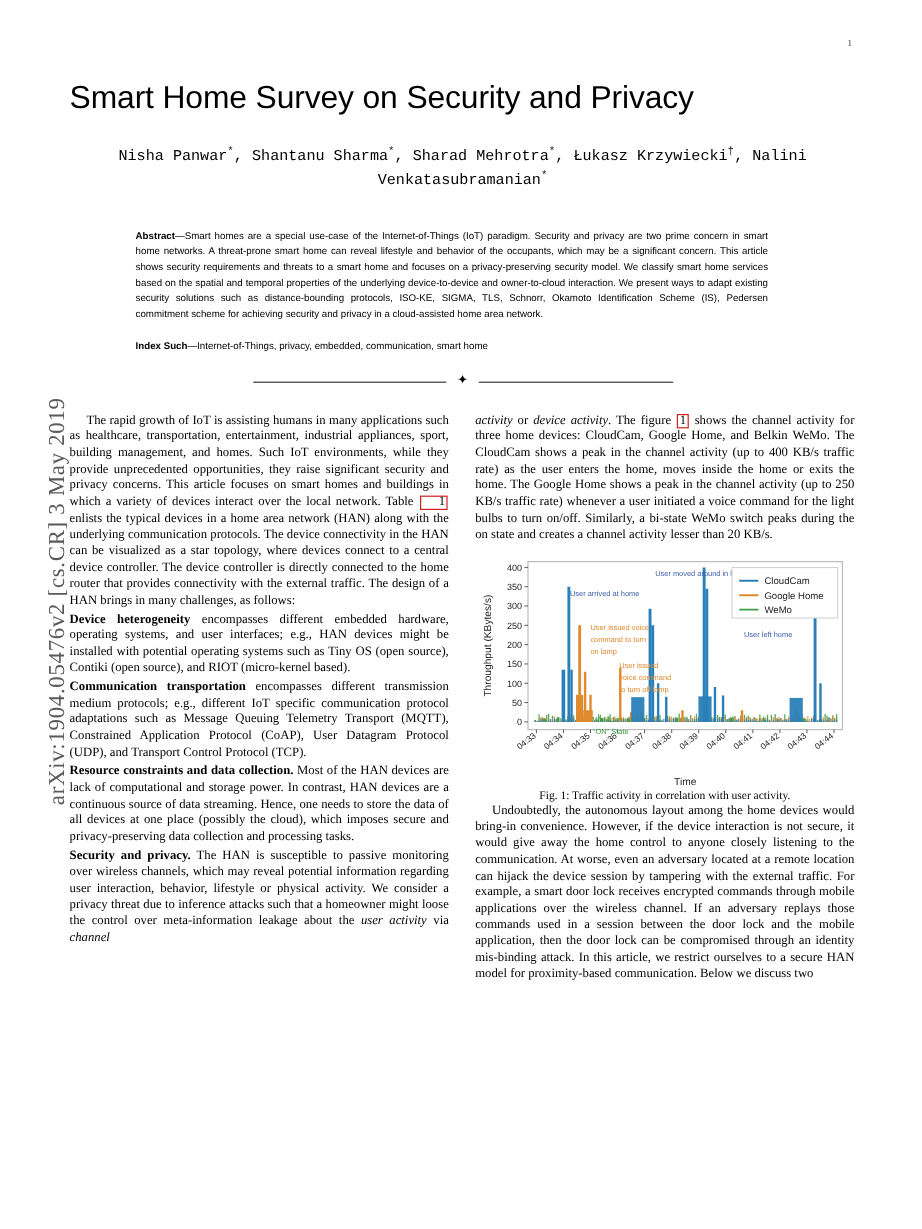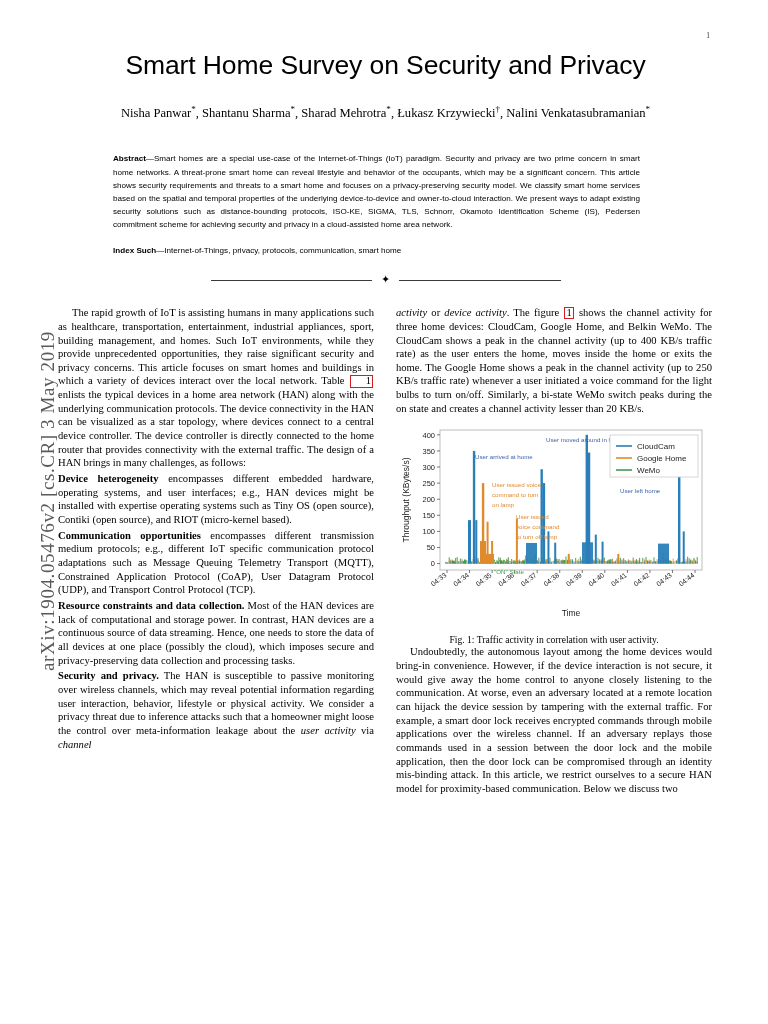--- a/index.html
+++ b/index.html
@@ -33,32 +33,31 @@
   
   #page-number {
     position:absolute; right: 58px; top: 31px;
     font-size: 7.5px; color:#333;
   }
 
   
   .content { position:absolute; left: 58px; top: 0; width: 655px; }
 
   #paper-title {
-    text-align:center;
     font-family: "Liberation Sans", sans-serif;
     font-size: 26.5px;
     font-weight: normal;
     margin: 0;
-    padding-top: 50px;
+    padding-top: 66px;
     letter-spacing: -0.1px;
   }
 
   #author-line {
     text-align:center;
-    font-family: Liberation Serif, serif;
+    font-family: Liberation Mono, monospace;
     font-size: 12.6px;
     margin-top: 22px;
     line-height: 1.45;
   }
   #affil-line {
     text-align:center;
     font-family: "Liberation Sans", sans-serif;
     font-size: 12.6px;
     line-height: 1.45;
   }
@@ -127,21 +126,20 @@
 
   
   figure.fig { margin: 9px 0 0 0; }
   .chart-wrap {
     width: 316px; height: 196px;
     position: relative;
     background:#fff;
   }
   svg.chart { display:block; }
   figcaption {
-    margin-top: 14px;
     text-align:center;
     font-size: 9.6px;
   }
 </style>
 </head>
 <body>
 
 <div class="page">
 
   <div id="page-number">1</div>
@@ -152,40 +150,40 @@
 
     <h1 id="paper-title">Smart Home Survey on Security and Privacy</h1>
 
     <div id="author-line">Nisha Panwar<sup>*</sup>, Shantanu Sharma<sup>*</sup>, Sharad Mehrotra<sup>*</sup>, Łukasz Krzywiecki<sup>†</sup>, Nalini Venkatasubramanian<sup>*</sup></div>
 
     <div class="abstract-block">
       <div>
         <span class="lead">Abstract</span><span>—</span><span>Smart homes are a special use-case of the Internet-of-Things (IoT) paradigm. Security and privacy are two prime concern in smart home networks. A threat-prone smart home can reveal lifestyle and behavior of the occupants, which may be a significant concern. This article shows security requirements and threats to a smart home and focuses on a privacy-preserving security model. We classify smart home services based on the spatial and temporal properties of the underlying device-to-device and owner-to-cloud interaction. We present ways to adapt existing security solutions such as distance-bounding protocols, ISO-KE, SIGMA, TLS, Schnorr, Okamoto Identification Scheme (IS), Pedersen commitment scheme for achieving security and privacy in a cloud-assisted home area network.</span>
       </div>
       <div id="index-terms">
-        <span class="lead">Index Such</span><span>—</span><span>Internet-of-Things, privacy, protocols, communication, smart home</span>
+        <span class="lead">Index Such</span><span>—</span><span>Internet-of-Things, privacy, embedded, communication, smart home</span>
       </div>
     </div>
 
     <div class="ornament">
       <span class="rule"></span>
       <span class="diamond">✦</span>
       <span class="rule"></span>
     </div>
 
     <div class="columns">
 
       <div class="col">
 
 
         <p class="body"><span>The rapid growth of IoT is assisting humans in many applications such as healthcare, transportation, entertainment, industrial appliances, sport, building management, and homes. Such IoT environments, while they provide unprecedented opportunities, they raise significant security and privacy concerns. This article focuses on smart homes and buildings in which a variety of devices interact over the local network. Table </span><span class="xref">1</span><span> enlists the typical devices in a home area network (HAN) along with the underlying communication protocols. The device connectivity in the HAN can be visualized as a star topology, where devices connect to a central device controller. The device controller is directly connected to the home router that provides connectivity with the external traffic. The design of a HAN brings in many challenges, as follows:</span></p>
 
-        <p class="body no-indent"><span class="run-in">Device heterogeneity</span><span> encompasses different embedded hardware, operating systems, and user interfaces; e.g., HAN devices might be installed with expertise operating systems such as Tiny OS (open source), Contiki (open source), and RIOT (micro-kernel based).</span></p>
-
-        <p class="body no-indent"><span class="run-in">Communication opportunities</span><span> encompasses different transmission medium protocols; e.g., different IoT specific communication protocol adaptations such as Message Queuing Telemetry Transport (MQTT), Constrained Application Protocol (CoAP), User Datagram Protocol (UDP), and Transport Control Protocol (TCP).</span></p>
+        <p class="body no-indent"><span class="run-in">Device heterogeneity</span><span> encompasses different embedded hardware, operating systems, and user interfaces; e.g., HAN devices might be installed with potential operating systems such as Tiny OS (open source), Contiki (open source), and RIOT (micro-kernel based).</span></p>
+
+        <p class="body no-indent"><span class="run-in">Communication transportation</span><span> encompasses different transmission medium protocols; e.g., different IoT specific communication protocol adaptations such as Message Queuing Telemetry Transport (MQTT), Constrained Application Protocol (CoAP), User Datagram Protocol (UDP), and Transport Control Protocol (TCP).</span></p>
 
 
         <p class="body no-indent"><span class="run-in">Resource constraints and data collection.</span><span> Most of the HAN devices are lack of computational and storage power. In contrast, HAN devices are a continuous source of data streaming. Hence, one needs to store the data of all devices at one place (possibly the cloud), which imposes secure and privacy-preserving data collection and processing tasks.</span></p>
 
         <p class="body no-indent"><span class="run-in">Security and privacy.</span><span> The HAN is susceptible to passive monitoring over wireless channels, which may reveal potential information regarding user interaction, behavior, lifestyle or physical activity. We consider a privacy threat due to inference attacks such that a homeowner might loose the control over meta-information leakage about the </span><span class="ital">user activity</span><span> via </span><span class="ital">channel</span></p>
 
       </div>
 
       <div class="col">
 

